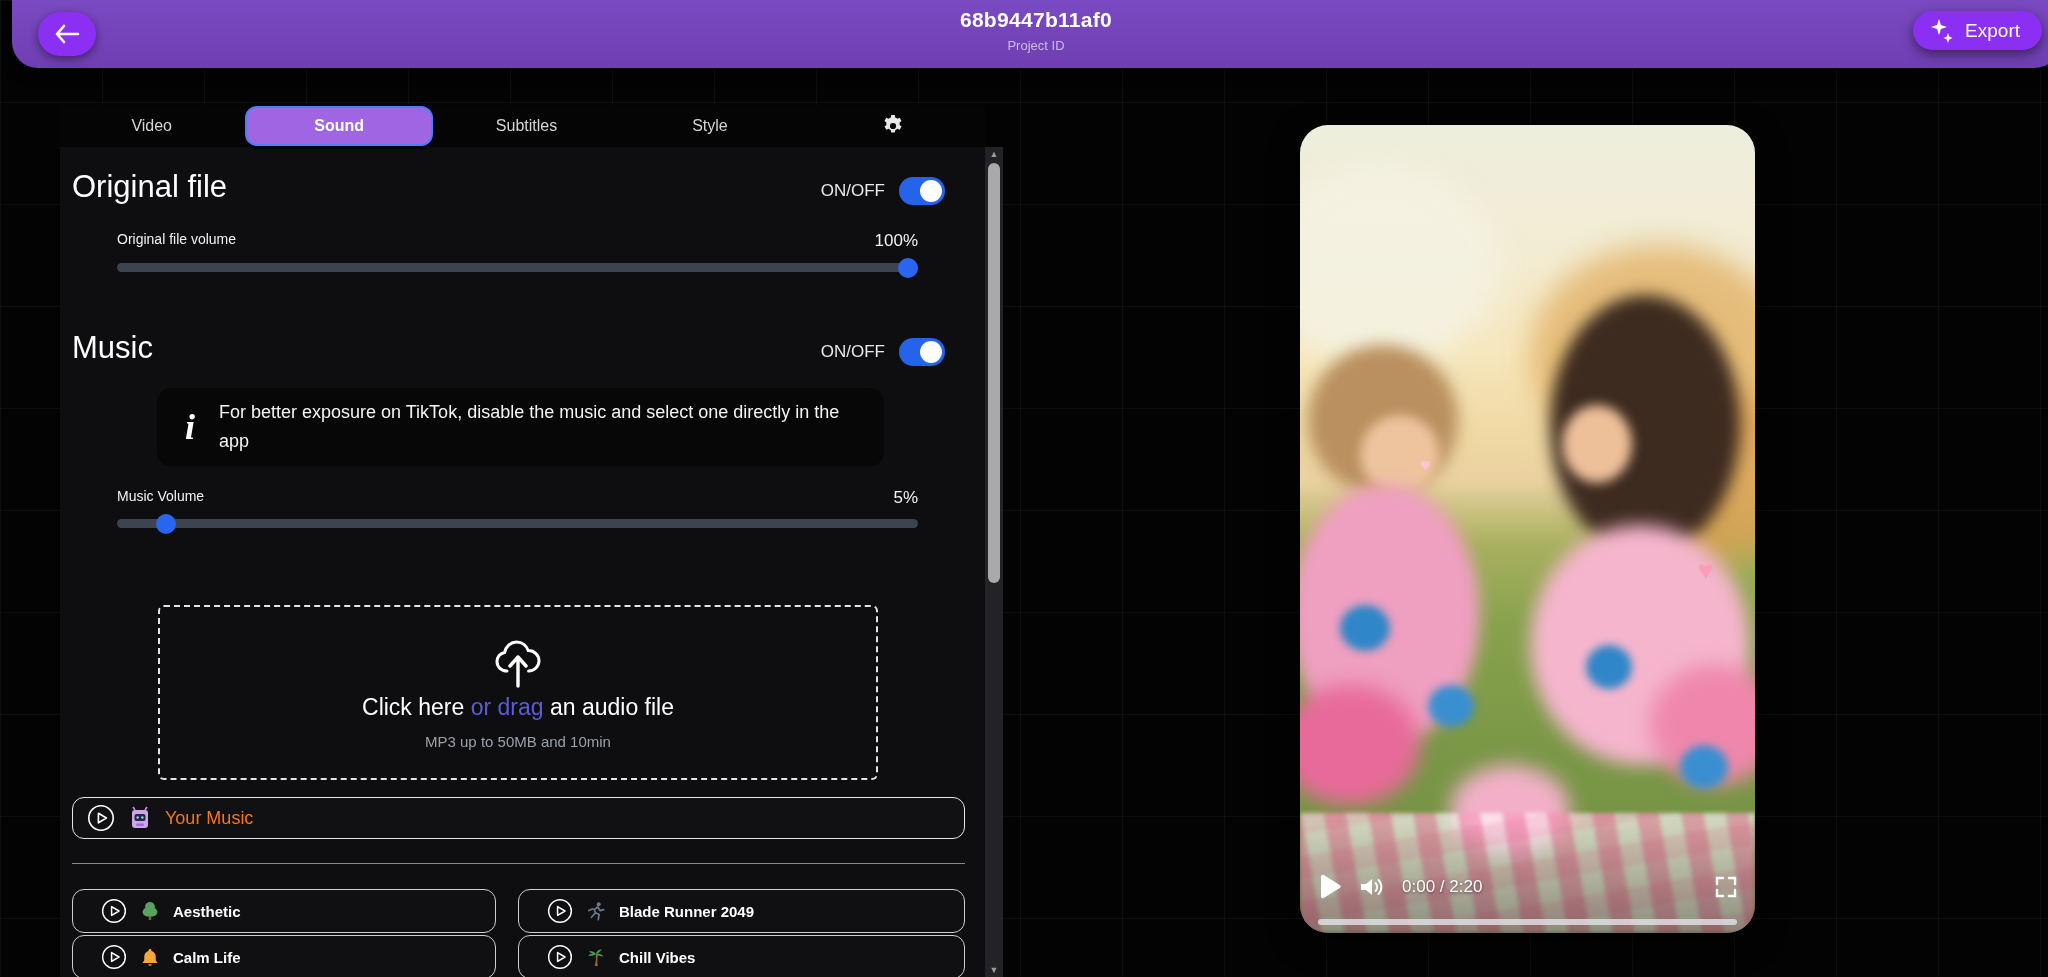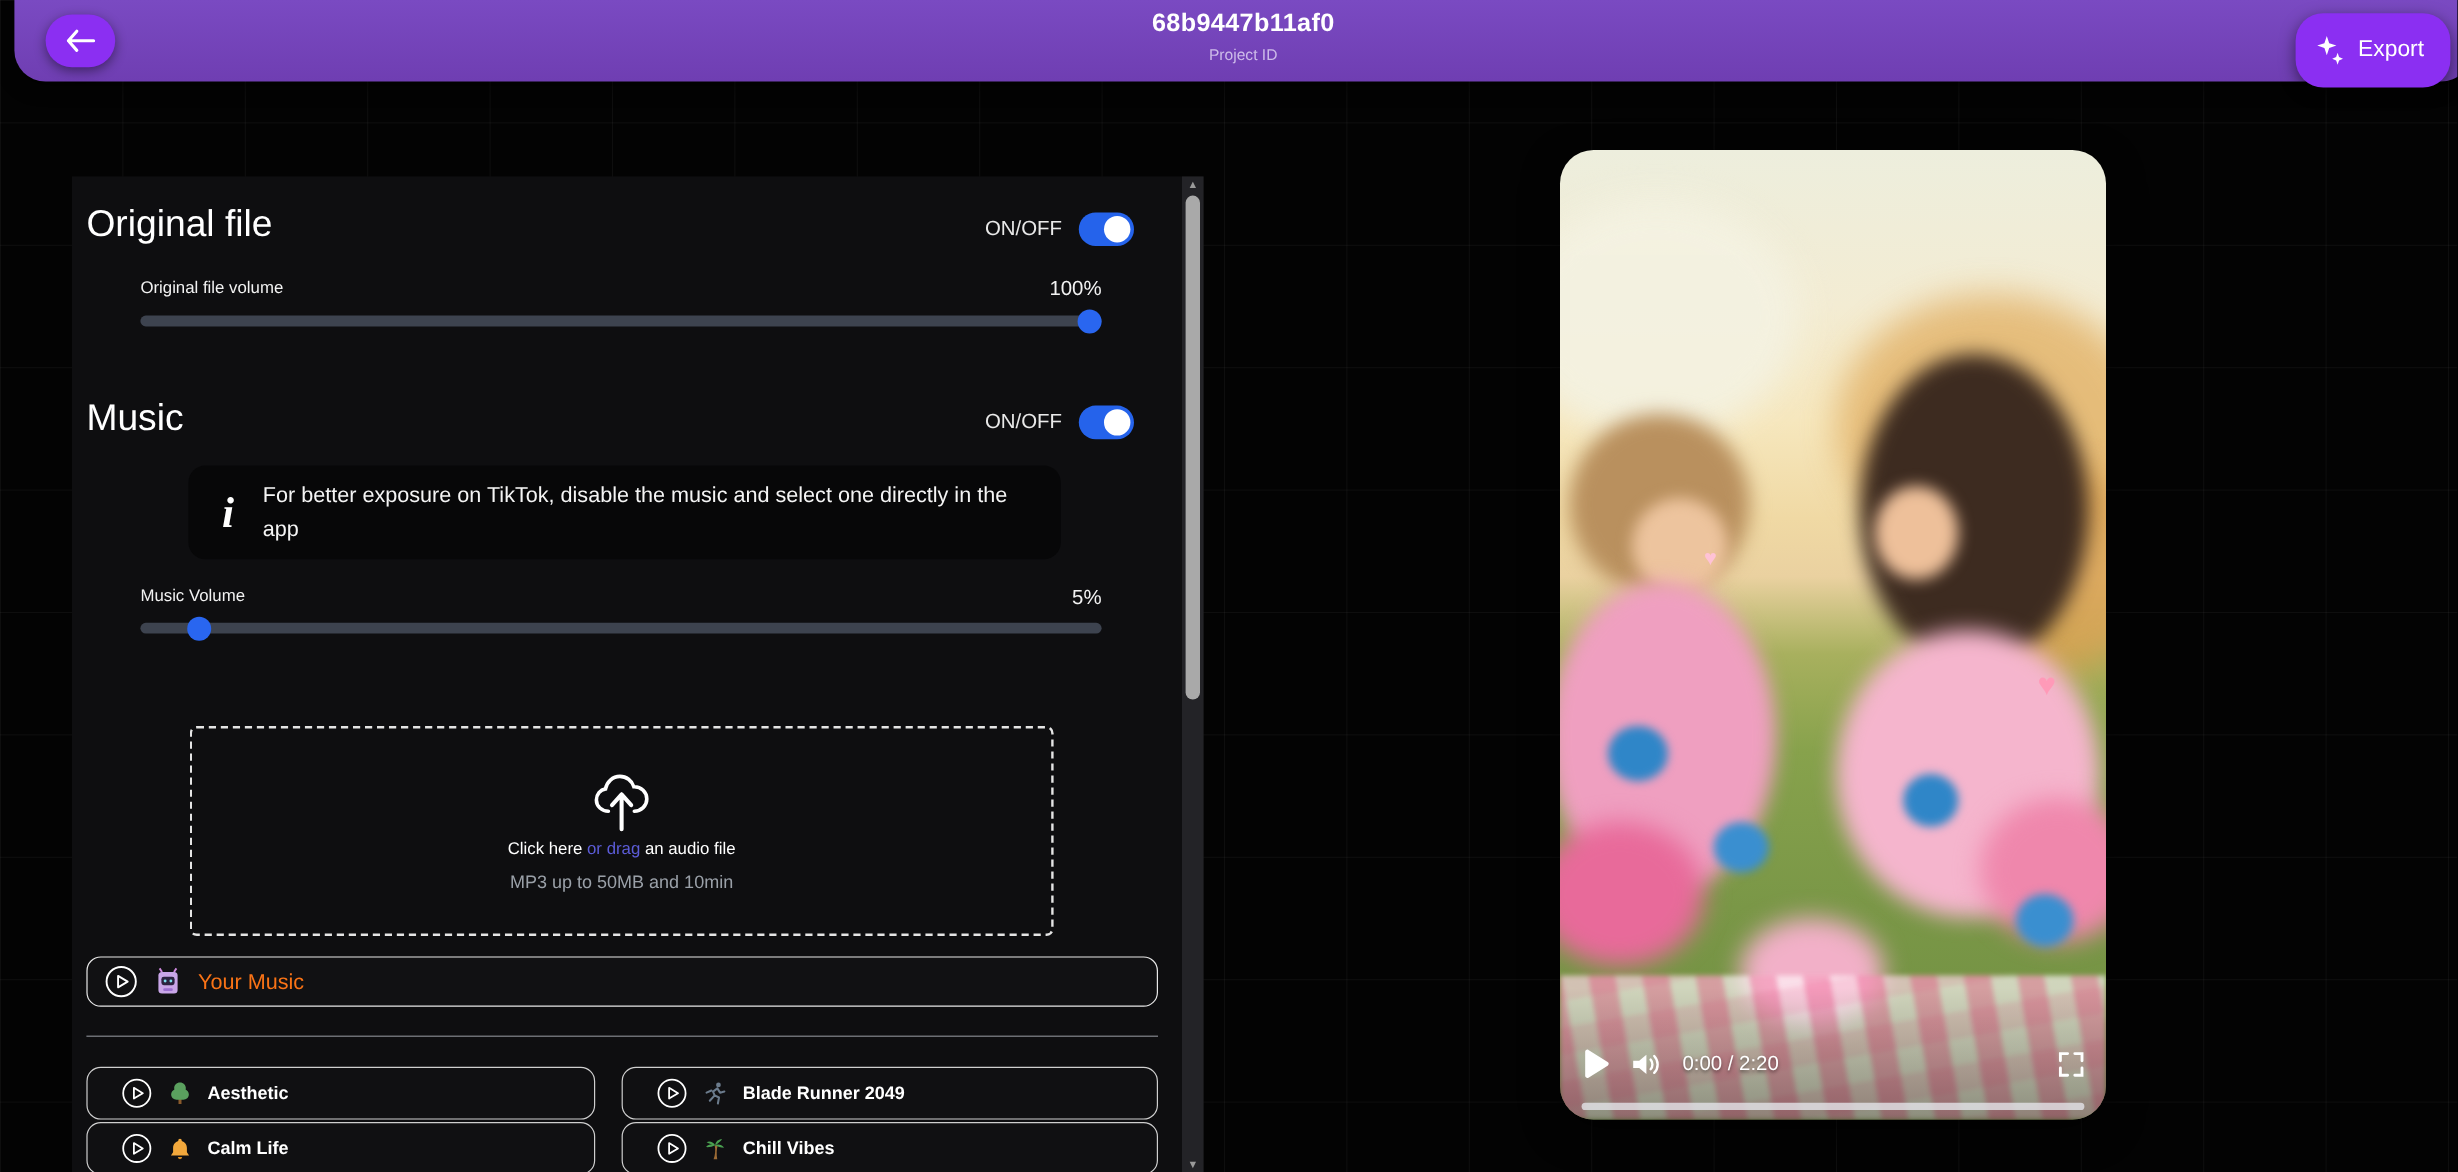--- a/index.html
+++ b/index.html
@@ -10,21 +10,21 @@
       linear-gradient(to bottom, rgba(255,255,255,0.045) 1px, transparent 1px);
     background-size:102px 102px;}
   
   .topbar{position:absolute;left:12px;top:0;width:2048px;height:68px;background:linear-gradient(180deg,#7a4ac2,#6f3eb2);
     border-radius:0 0 26px 26px;box-shadow:0 4px 14px rgba(0,0,0,.6);z-index:30;}
   .back-btn{position:absolute;left:26px;top:12px;width:58px;height:44px;border-radius:22px;background:#8b2ff2;
     display:flex;align-items:center;justify-content:center;box-shadow:0 3px 10px rgba(0,0,0,.45);cursor:pointer;}
   .tb-center{position:absolute;left:0;right:0;top:8px;text-align:center;}
   .tb-title{color:#fff;font-weight:bold;font-size:21px;letter-spacing:.3px;}
   .tb-sub{color:#cdbbe9;font-size:13px;margin-top:6px;}
-  .export-btn{position:absolute;right:18px;top:11px;height:62px;padding:0 22px 0 16px;border-radius:23px;background:#8b2ff2;
+  .export-btn{position:absolute;right:18px;top:11px;height:39px;padding:0 22px 0 16px;border-radius:23px;background:#8b2ff2;
     display:flex;align-items:center;gap:10px;color:#fff;font-size:19px;box-shadow:0 4px 12px rgba(0,0,0,.5);cursor:pointer;}
   
   .tabbar{position:absolute;left:60px;top:105px;width:925px;height:42px;background:#050505;display:flex;z-index:5;}
   .tab{flex:1;display:flex;align-items:center;justify-content:center;color:#d6d6d6;font-size:16px;cursor:pointer;}
   .tab.active{background:#a065e3;color:#fff;font-weight:bold;border:2px solid #4f7df5;border-radius:12px;
     box-shadow:0 0 0 3px #05050f;margin:1px 2px;}
   
   .panel{position:absolute;left:60px;top:147px;width:925px;height:830px;background:#0e0e10;z-index:4;overflow:hidden;}
   .h1{position:absolute;left:12px;color:#fff;font-size:31px;font-weight:400;}
   .onoff{position:absolute;display:flex;align-items:center;gap:14px;right:40px;}
@@ -34,21 +34,21 @@
   .row-label{position:absolute;left:57px;color:#f2f2f2;font-size:14px;}
   .row-value{position:absolute;right:67px;color:#f2f2f2;font-size:17px;}
   .slider{position:absolute;left:57px;width:801px;height:9px;border-radius:5px;background:#3d434f;cursor:pointer;}
   .slider .thumb{position:absolute;top:-5px;width:20px;height:20px;border-radius:50%;background:#2966f0;}
   .infobox{position:absolute;left:97px;width:727px;height:78px;background:#070708;border-radius:14px;
     display:flex;align-items:center;gap:24px;padding:0 28px;}
   .info-i{font-family:"Liberation Serif","DejaVu Serif",serif;font-style:italic;font-weight:bold;font-size:36px;color:#fff;line-height:1;}
   .info-text{color:#f4f4f4;font-size:18px;line-height:29px;}
   .upload{position:absolute;left:98px;top:458px;width:720px;height:175px;border:2px dashed #e4e4e4;border-radius:6px;
     display:flex;flex-direction:column;align-items:center;justify-content:center;cursor:pointer;}
-  .upload-main{color:#fff;font-size:14px;}
+  .upload-main{color:#fff;font-size:23px;}
   .upload-main .accent{color:#5c5cd8;}
   .upload-sub{color:#9aa0a8;font-size:15px;margin-top:12px;}
   .your-music{position:absolute;left:12px;top:650px;width:893px;height:42px;border:1px solid #e8e8e8;border-radius:12px;
     display:flex;align-items:center;gap:14px;padding:0 14px;cursor:pointer;background:rgba(255,255,255,0.015);}
   .ym-label{color:#f97316;font-weight:normal;font-size:18px;}
   .divider{position:absolute;left:12px;top:716px;width:893px;border-top:1px solid #84878d;}
   .lib-item{position:absolute;height:44px;border:1px solid #cfcfcf;border-radius:12px;display:flex;align-items:center;
     gap:14px;padding:0 28px;cursor:pointer;background:rgba(255,255,255,0.01);}
   .li-label{color:#fff;font-weight:bold;font-size:15px;}
   .play-ic{flex:0 0 auto;display:flex;}
@@ -93,20 +93,40 @@
     </div>
     <div class="export-btn">
       <svg width="26" height="28" viewBox="0 0 26 28">
           <path d="M10 2l2 6 6 2-6 2-2 6-2-6-6-2 6-2z" fill="#fff"></path>
           <path d="M19 16l1.2 3.4L23.5 21l-3.3 1.4L19 26l-1.2-3.6L14.5 21l3.3-1.6z" fill="#fff"></path>
         </svg>
       <span>Export</span>
     </div>
   </div>
 
+  <div class="tabbar">
+    <div class="tab">
+        <span>Video</span>
+      </div>
+    <div class="tab active">
+        <span>Sound</span>
+      </div>
+    <div class="tab">
+        <span>Subtitles</span>
+      </div>
+    <div class="tab">
+        <span>Style</span>
+      </div>
+    <div class="tab">
+      <svg width="22" height="22" viewBox="0 0 24 24">
+          <path fill="#e8e8e8" d="M21.3 13.4c.05-.46.08-.92.08-1.4s-.03-.94-.08-1.4l2.1-1.64-2-3.47-2.48 1a8.9 8.9 0 0 0-2.42-1.4L16.1 2.4h-4l-.4 2.7a8.9 8.9 0 0 0-2.42 1.4l-2.48-1-2 3.46 2.1 1.65c-.05.45-.08.92-.08 1.39s.03.94.08 1.4L4.8 15.04l2 3.47 2.48-1c.73.6 1.55 1.07 2.42 1.4l.4 2.69h4l.4-2.7a8.9 8.9 0 0 0 2.42-1.4l2.48 1 2-3.46-2.1-1.64z" transform="translate(-2.1 -2.4)"></path>
+          <circle cx="12" cy="12" r="3.4" fill="#050505"></circle>
+        </svg>
+    </div>
+  </div>
 
   <div class="panel">
 
     <div class="h1" style="top:22px">Original file</div>
     <div class="onoff" style="top:30px">
       <span class="onoff-label">ON/OFF</span>
       <div class="toggle">
           <div class="knob"></div>
         </div>
     </div>

